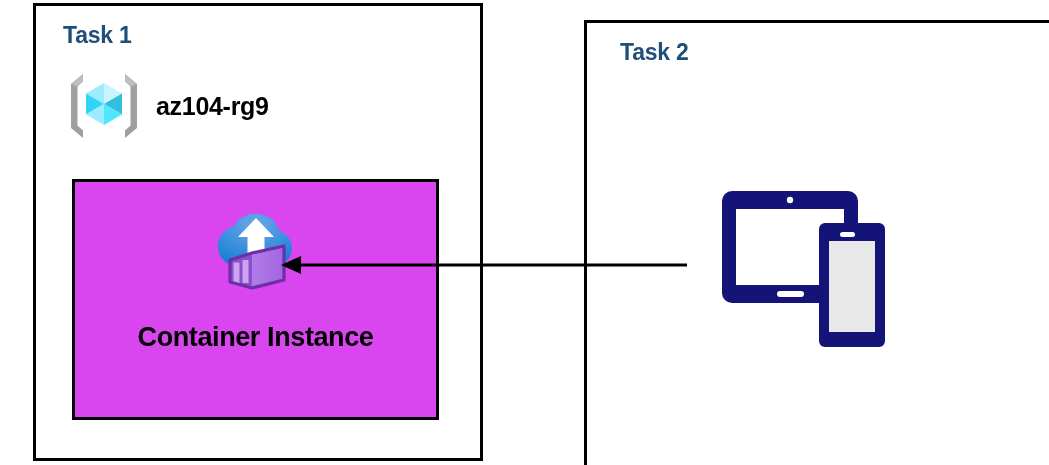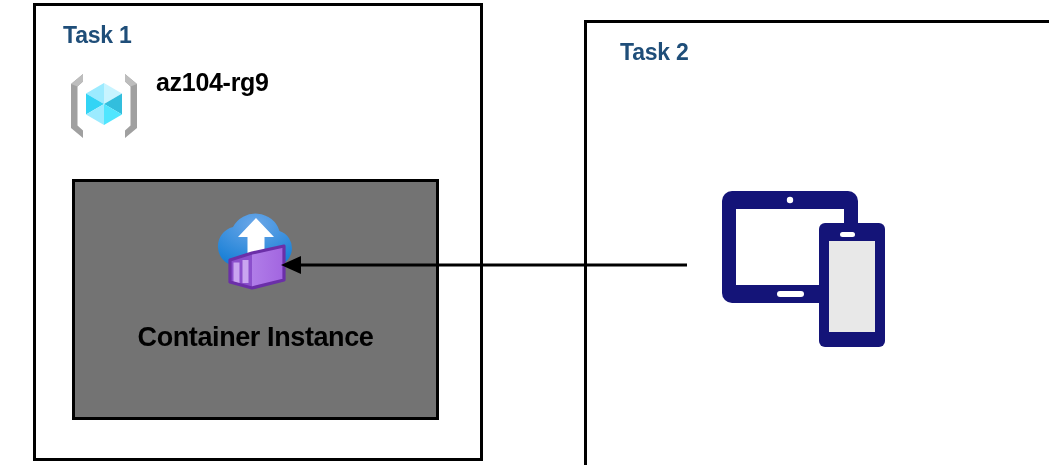--- a/index.html
+++ b/index.html
@@ -50,40 +50,40 @@
   }
   #panel-task1 .panel-title { left: 27px; top: 16px; }
   #panel-task2 .panel-title { left: 33px; top: 16px; }
 
   
   #rg-row {
     position: absolute;
     left: 30px;
     top: 62px;
     display: flex;
-    align-items: flex-start;
+    align-items: center;
     gap: 14px;
   }
   #rg-icon { width: 76px; height: 76px; display: block; }
   #rg-label {
     font-size: 25px;
     font-weight: bold;
     color: #000000;
     white-space: nowrap;
     letter-spacing: -0.3px;
   }
 
   
   #aci-box {
     position: absolute;
     left: 36px;
     top: 173px;
     width: 367px;
     height: 241px;
-    background: #737373;
+    background: #d946ef;
     border: 3px solid #000000;
     box-sizing: border-box;
   }
   #aci-icon {
     position: absolute;
     left: 50%;
     top: 16px;
     transform: translateX(-50%);
     width: 100px;
     height: 94px;

